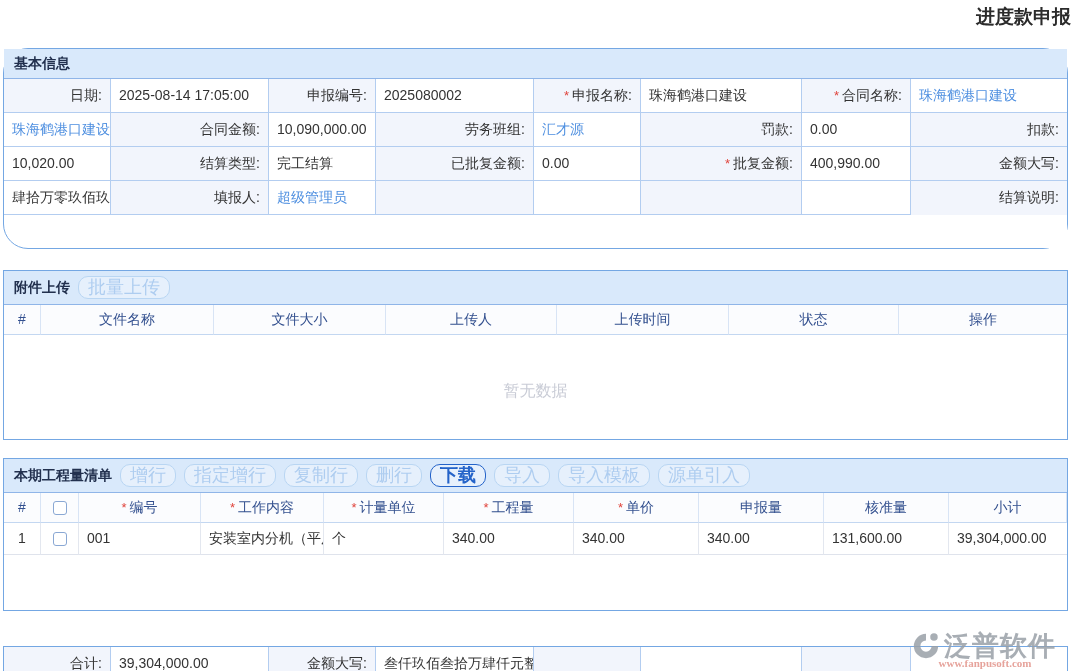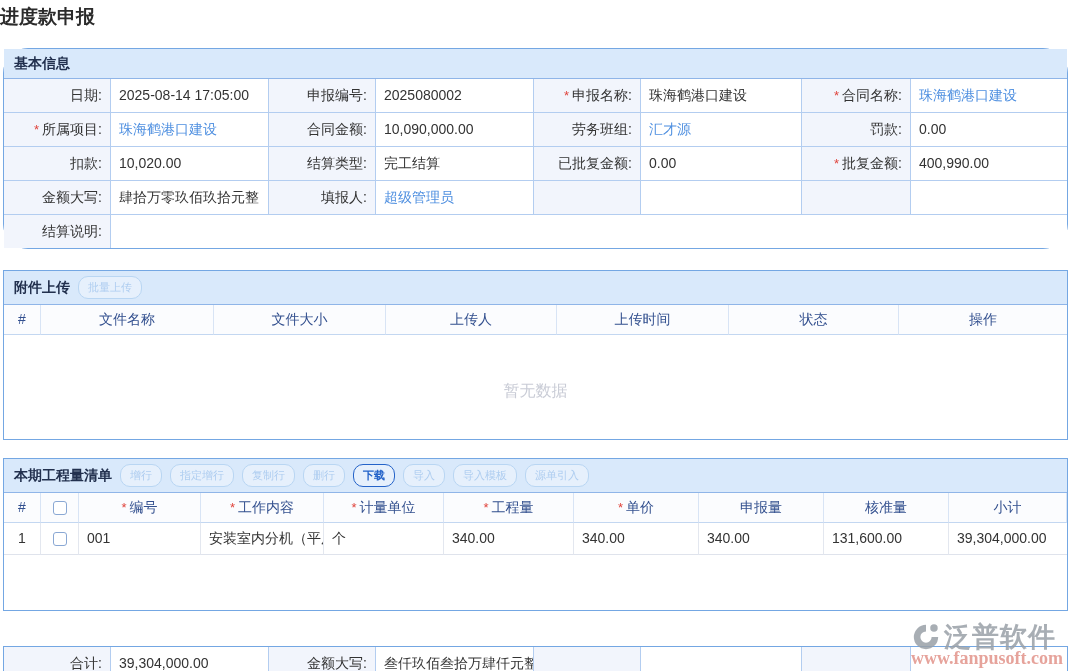--- a/index.html
+++ b/index.html
@@ -1,20 +1,20 @@
 <!DOCTYPE html>
 <html><head>
 <meta charset="utf-8">
 <style>
   * { box-sizing: border-box; margin: 0; padding: 0; }
   html, body { background: #fff; }
   body { font-family: "Liberation Sans", "DejaVu Sans", sans-serif; }
   .page { position: relative; width: 1071px; height: 671px; overflow: hidden; background: #fff; }
 
-  .page-title { text-align: left; font-size: 19px; font-weight: bold; color: #2b2b2b; padding-top: 4px; height: 28px; }
+  .page-title { text-align: right; font-size: 19px; font-weight: bold; color: #2b2b2b; padding-top: 4px; height: 28px; }
 
   .panel { margin: 0 3px; border: 1px solid #74a7e3; background: #fff; }
   .panel-basic { margin-top: 20px; border-radius: 25px; }
   .panel-attach { margin-top: 21px; }
   .panel-boq { margin-top: 18px; }
 
   .sec-header { display: flex; align-items: center; gap: 8px; background: #d9e9fb; border-bottom: 1px solid #8fb5e8; padding: 5px 10px; min-height: 30px; }
   .sec-title { font-size: 14px; font-weight: bold; color: #22304e; }
 
   
@@ -27,21 +27,21 @@
   .req { color: #e0443c; margin-right: 3px; font-size: 13px; }
   .link { color: #4e8fe0; cursor: pointer; }
 
   
   .agrid { display: grid; grid-template-columns: 37px 173px 172px 171px 172px 170px 1fr; }
   .agrid .hcell { background: #fbfcfe; color: #33508f; font-size: 14px; text-align: center; padding: 6px 4px; border-right: 1px solid #d8e4f5; border-bottom: 1px solid #c3d7f1; line-height: 17px; }
   .agrid .hcell:last-child { border-right: none; }
   .attach-body { height: 104px; display: flex; justify-content: center; align-items: flex-start; padding-top: 46px; color: #c9ccd6; font-size: 16px; }
 
   
-  .tb-btn { display: inline-block; border: 1px solid #b9d6f3; color: #aecdf0; background: rgba(255,255,255,0.35); border-radius: 10px; padding: 2px 9px; font-size: 11px; line-height: 17px; cursor: default; }
+  .tb-btn { display: inline-block; border: 1px solid #b9d6f3; color: #aecdf0; background: rgba(255,255,255,0.35); border-radius: 10px; padding: 2px 9px; font-size: 18px; line-height: 17px; cursor: default; }
   .tb-btn.enabled { border: 1.5px solid #2463c9; color: #2463c9; font-weight: bold; cursor: pointer; }
 
   
   .qgrid { display: grid; grid-template-columns: 37px 38px 122px 123px 120px 130px 125px 125px 125px 1fr; }
   .qgrid .hcell { background: #fbfcfe; color: #33508f; font-size: 14px; text-align: center; padding: 6px 4px; border-right: 1px solid #d8e4f5; border-bottom: 1px solid #c3d7f1; line-height: 17px; }
   .qgrid .hcell:last-child, .qgrid .dcell:last-child { border-right: none; }
   .qgrid .dcell { background: #fff; color: #333; font-size: 14px; padding: 6px 8px; border-right: 1px solid #e3e7ef; border-bottom: 1px solid #dfe3ec; line-height: 19px; overflow: hidden; white-space: nowrap; }
   .qgrid .center { text-align: center; padding-left: 2px; padding-right: 2px; }
   .boq-empty { height: 55px; }
   input[type="checkbox"] { appearance: none; -webkit-appearance: none; width: 14px; height: 14px; border: 1px solid #8aa8d4; border-radius: 3px; background: #fff; vertical-align: middle; cursor: pointer; }
@@ -49,21 +49,21 @@
   
   .summary { margin: 35px 3px 0 3px; border: 1px solid #74a7e3; display: grid; grid-template-columns: 107px 158px 107px 158px 107px 161px 109px 1fr; font-size: 14px; color: #333; }
   .summary .cell { border-right: 1px solid #b3cdf0; padding: 7px 8px; min-height: 33px; line-height: 19px; background: #fff; white-space: nowrap; overflow: hidden; }
   .summary .cell:last-child { border-right: none; }
   .summary .label { background: #f2f5fc; text-align: right; }
 
   
   .logo { position: absolute; right: 12px; bottom: 2px; width: 148px; opacity: 0.85; z-index: 5; pointer-events: none; }
   .logo-row { display: flex; align-items: center; gap: 3px; }
   .logo-brand { font-size: 27px; font-weight: bold; color: #9aa0a8; letter-spacing: 1px; white-space: nowrap; }
-  .logo-url { font-size: 18px; font-weight: bold; color: #e2938a; margin-top: -7px; text-align: center; font-family: "Liberation Serif", "DejaVu Serif", serif; }
+  .logo-url { font-size: 11px; font-weight: bold; color: #e2938a; margin-top: -7px; text-align: center; font-family: "Liberation Serif", "DejaVu Serif", serif; }
 </style>
 </head>
 <body>
 
 <div class="page">
 
   <div class="page-title">进度款申报</div>
 
   <div class="panel panel-basic">
     <div class="sec-header">
@@ -73,21 +73,20 @@
 
       <div class="cell label"><span>日期:</span></div>
       <div class="cell">2025-08-14 17:05:00</div>
       <div class="cell label"><span>申报编号:</span></div>
       <div class="cell">2025080002</div>
       <div class="cell label"><span class="req">*</span><span>申报名称:</span></div>
       <div class="cell">珠海鹤港口建设</div>
       <div class="cell label"><span class="req">*</span><span>合同名称:</span></div>
       <div class="cell"><span class="link">珠海鹤港口建设</span></div>
 
-      <div class="cell label"><span class="req">*</span><span>所属项目:</span></div>
       <div class="cell"><span class="link">珠海鹤港口建设</span></div>
       <div class="cell label"><span>合同金额:</span></div>
       <div class="cell">10,090,000.00</div>
       <div class="cell label"><span>劳务班组:</span></div>
       <div class="cell"><span class="link">汇才源</span></div>
       <div class="cell label"><span>罚款:</span></div>
       <div class="cell">0.00</div>
 
       <div class="cell label"><span>扣款:</span></div>
       <div class="cell">10,020.00</div>

